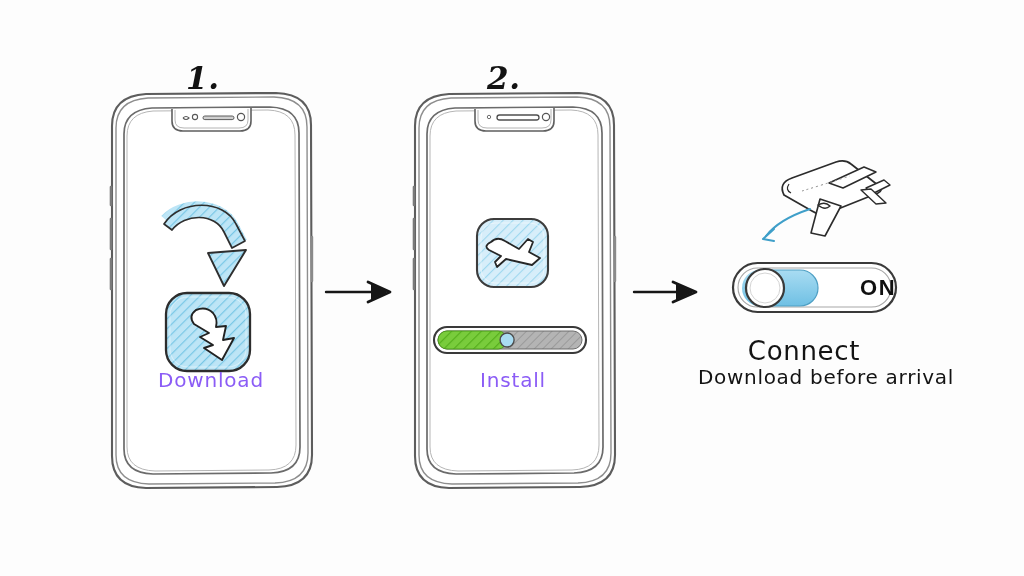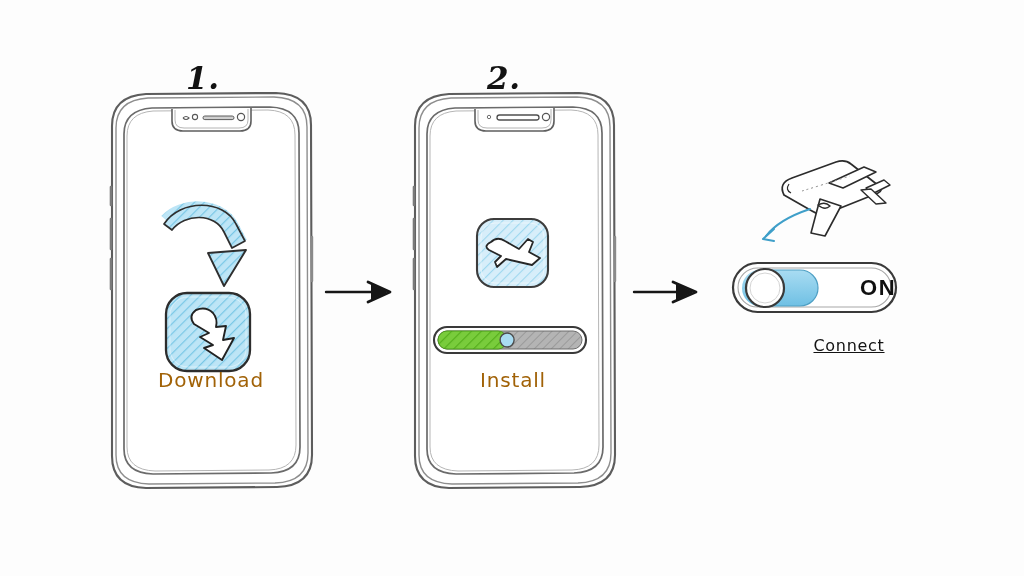--- a/index.html
+++ b/index.html
@@ -51,36 +51,35 @@
     font-size: 31px;
     color: #131313;
   }
   #step-num-1 { left: 186px; top: 60px; }
   #step-num-2 { left: 487px; top: 60px; }
 
   .screen-label {
     position: absolute;
     font-size: 20px;
     text-align: center;
-    color: #a16207;
+    color: #8b5cf6;
     letter-spacing: 0.8px;
   }
   #label-download { left: 105px; top: 368px; width: 212px; }
   #label-install  { left: 410px; top: 368px; width: 206px; }
 
   .caption {
     position: absolute;
     text-align: center;
     color: #131313;
     letter-spacing: 0.7px;
   }
   #caption-connect {
-    left: 684px; top: 336px; width: 330px;
-    font-size: 16px;
-    text-decoration: underline;
+    left: 639px; top: 336px; width: 330px;
+    font-size: 26px;
   }
   #caption-sub {
     left: 640px; top: 365px; width: 372px;
     font-size: 20px;
   }
   .toggle-on-text {
     position: absolute;
     left: 820px; top: 275px;
     font-family: "Liberation Sans", sans-serif;
     font-size: 22px;
@@ -252,16 +251,17 @@
 
     <div class="step-num hand" id="step-num-1">1.</div>
     <div class="step-num hand" id="step-num-2">2.</div>
 
     <div class="screen-label hand" id="label-download">Download</div>
     <div class="screen-label hand" id="label-install">Install</div>
 
     <div class="toggle-on-text">ON</div>
 
     <div class="caption hand" id="caption-connect">Connect</div>
+    <div class="caption hand" id="caption-sub">Download before arrival</div>
 
     <div class="vis-hidden">Airplane mode offline download instructions</div>
   </div>
 </div>
 
 </body></html>

